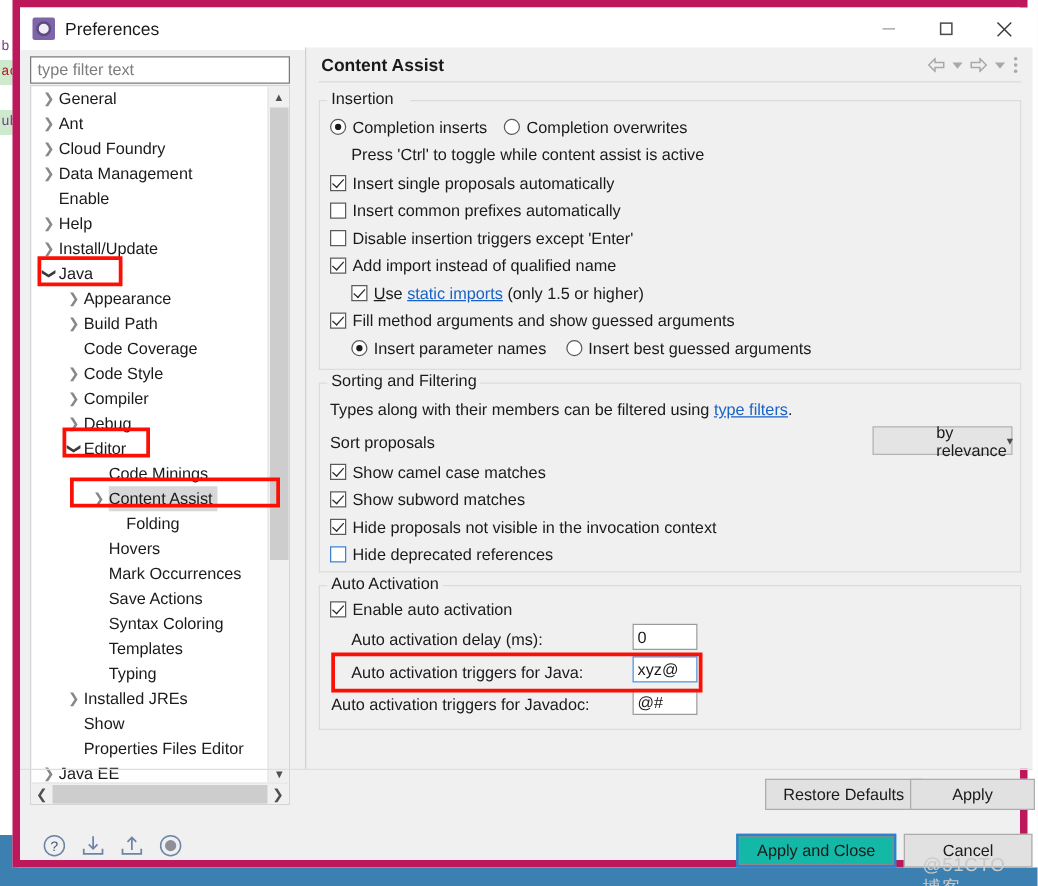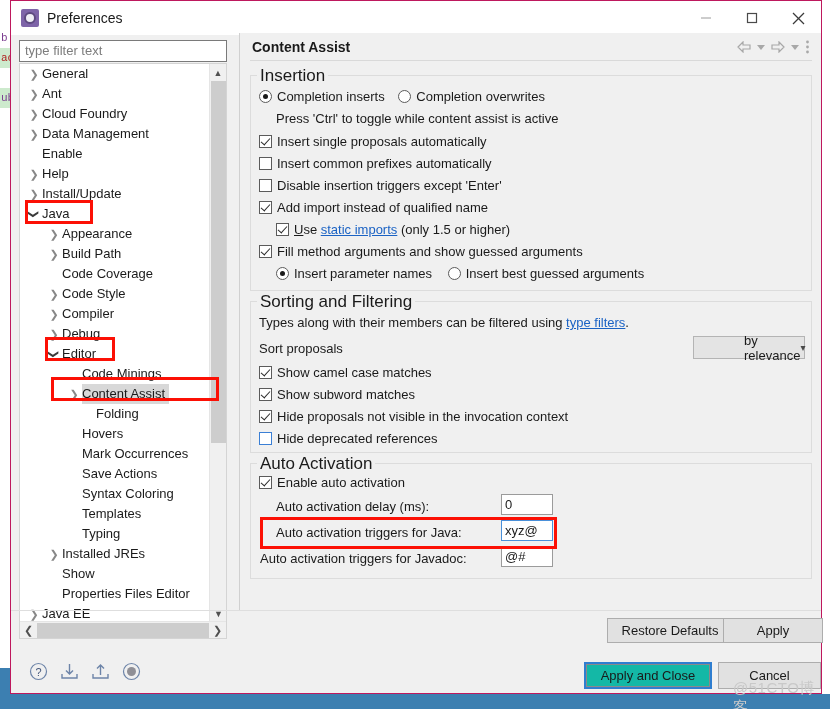--- a/index.html
+++ b/index.html
@@ -35,21 +35,21 @@
   #bg-blue-left {
     position: absolute; left: 0; top: 668px; width: 14px; height: 41px;
     background: #3c7fb1;
   }
 
   
   #dialog {
     position: absolute; left: 10px; top: 0px;
     width: 812px; height: 694px;
     background: #f0f0f0;
-    border: 1px solid #be185d;
+    border: 6px solid #be185d;
     box-sizing: border-box;
   }
 
   
   #titlebar {
     position: absolute; left: 0; top: 0; width: 810px; height: 34px;
     background: #ffffff;
     display: flex; align-items: center;
   }
   #app-icon {
@@ -173,21 +173,21 @@
   }
 
   .group {
     position: absolute;
     border: 1px solid #dcdcdc;
     border-top: none;
     box-sizing: border-box;
   }
   .group-title {
     position: absolute; top: -9px; left: 6px;
-    font-size: 17px; color: #1a1a1a;
+    font-size: 13px; color: #1a1a1a;
     background: #f0f0f0; padding: 0 3px;
   }
   .group-topline-l {
     position: absolute; top: 0; left: 0; height: 1px; background: #dcdcdc;
   }
   .group-topline-r {
     position: absolute; top: 0; right: 0; height: 1px; background: #dcdcdc;
   }
 
   .row { position: absolute; font-size: 13px; color: #1a1a1a; white-space: nowrap; }

